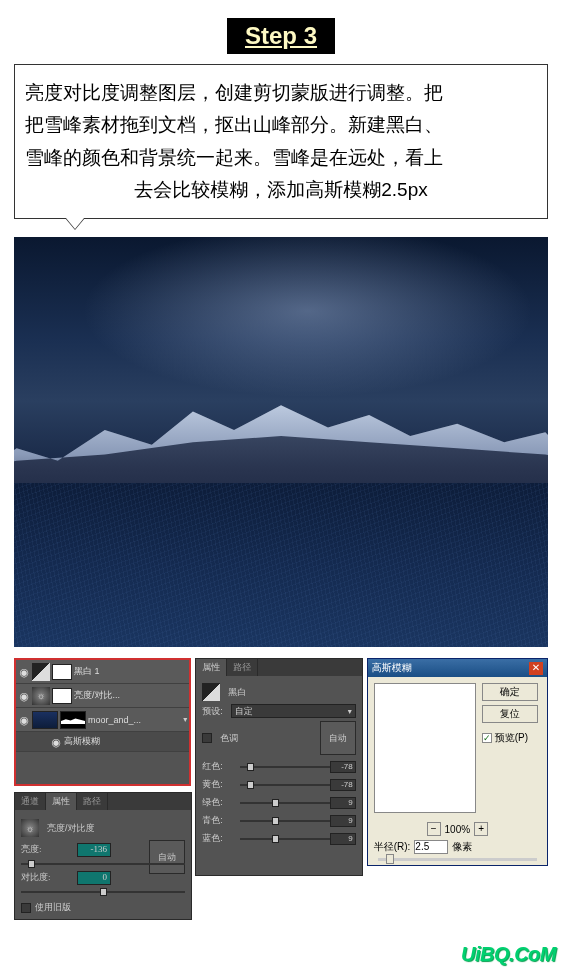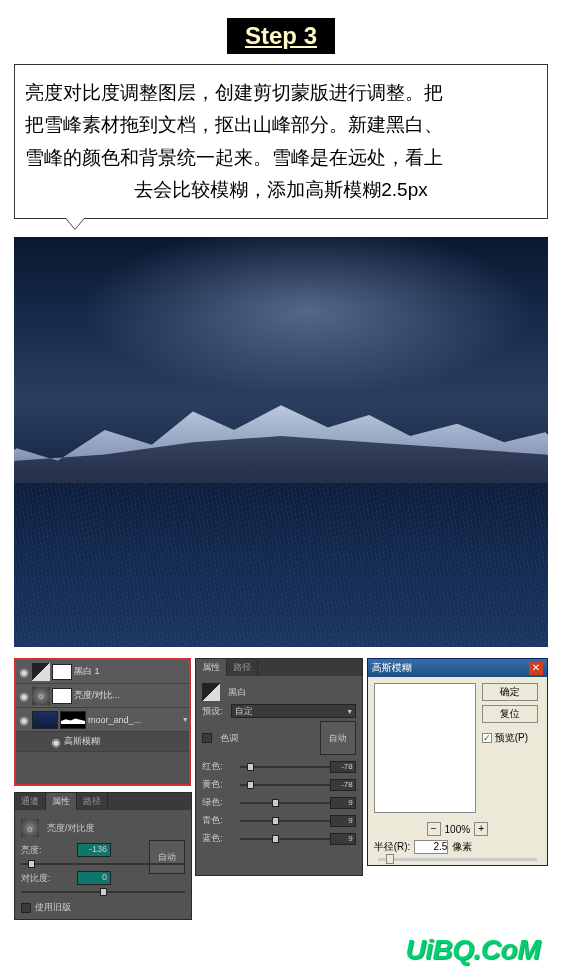--- a/index.html
+++ b/index.html
@@ -189,49 +189,49 @@
   .dlg-btn {
     width: 56px; height: 18px;
     background: #ece9d8; border: 1px solid #888;
     font-size: 10px; text-align: center; line-height: 16px;
   }
   .dlg-chk-row { font-size: 10px; margin-top: 4px; display:flex; align-items:center; gap:3px; }
   .dlg-chkbox { width:10px; height:10px; background:#fff; border:1px solid #888; display:inline-flex; align-items:center; justify-content:center; color:#1a6f1a; font-size:9px; }
   .dlg-zoom { display: flex; align-items: center; gap: 4px; font-size: 10px; margin-top: 3px; justify-content:center; }
   .zoom-btn { width: 14px; height: 14px; background:#ece9d8; border: 1px solid #888; text-align: center; line-height: 12px; }
   .dlg-radius { display:flex; align-items:center; gap:4px; font-size:10px; margin:4px 6px; }
-  .dlg-radius-input { width: 34px; height: 14px; background:#fff; border:1px solid #888; font-size:10px; text-align:right; }
+  .dlg-radius-input { width: 34px; height: 14px; background:#fff; border:1px solid #888; font-size:10px; text-align:left; }
   .dlg-slider { height: 3px; background:#ccc; margin:3px 10px 6px; position:relative; }
   .dlg-slider-knob { position:absolute; top:-4px; left:8px; width:8px; height:10px; background:#ece9d8; border:1px solid #888; }
 
   
   .bc-panel {
     position: absolute;
     left: 14px;
     top: 792px;
     width: 178px;
     height: 128px;
     background: #535353;
     border: 1px solid #2a2a2a;
     color: #ccc;
     font-size: 9px;
   }
   .bc-body { padding: 6px; }
-  .bc-row { display:flex; align-items:center; margin: 6px 0; gap: 6px; }
+  .bc-row { display:flex; margin: 6px 0; gap: 6px; font-family: Liberation Serif, serif; }
   .bc-label { width: 50px; font-size: 9px; }
   .bc-track { flex:1; height:2px; background:#333; position:relative; }
   .bc-knob { position:absolute; top:-3px; width:7px; height:8px; background:#ccc; border:1px solid #222; }
   .bc-val { width: 34px; height: 14px; background:#0f766e; border:1px solid #222; font-size:9px; color:#ccc; text-align:right; padding:0 3px; }
   .bc-auto { float:right; }
   .bc-legacy { margin-top: 8px; display:flex; align-items:center; gap:4px; }
 
   .watermark {
     position: absolute;
-    right: 22px; bottom: 14px;
-    font-size: 28px;
+    right: 6px; bottom: 14px;
+    font-size: 20px;
     font-style: italic;
     font-weight: bold;
     color: #00d070;
     text-shadow: 1px 1px 1px #07a050, 0 0 2px #fff;
     letter-spacing: -0.5px;
   }
   .tiny-tri { font-size: 8px; }
 </style>
 </head>
 <body>

